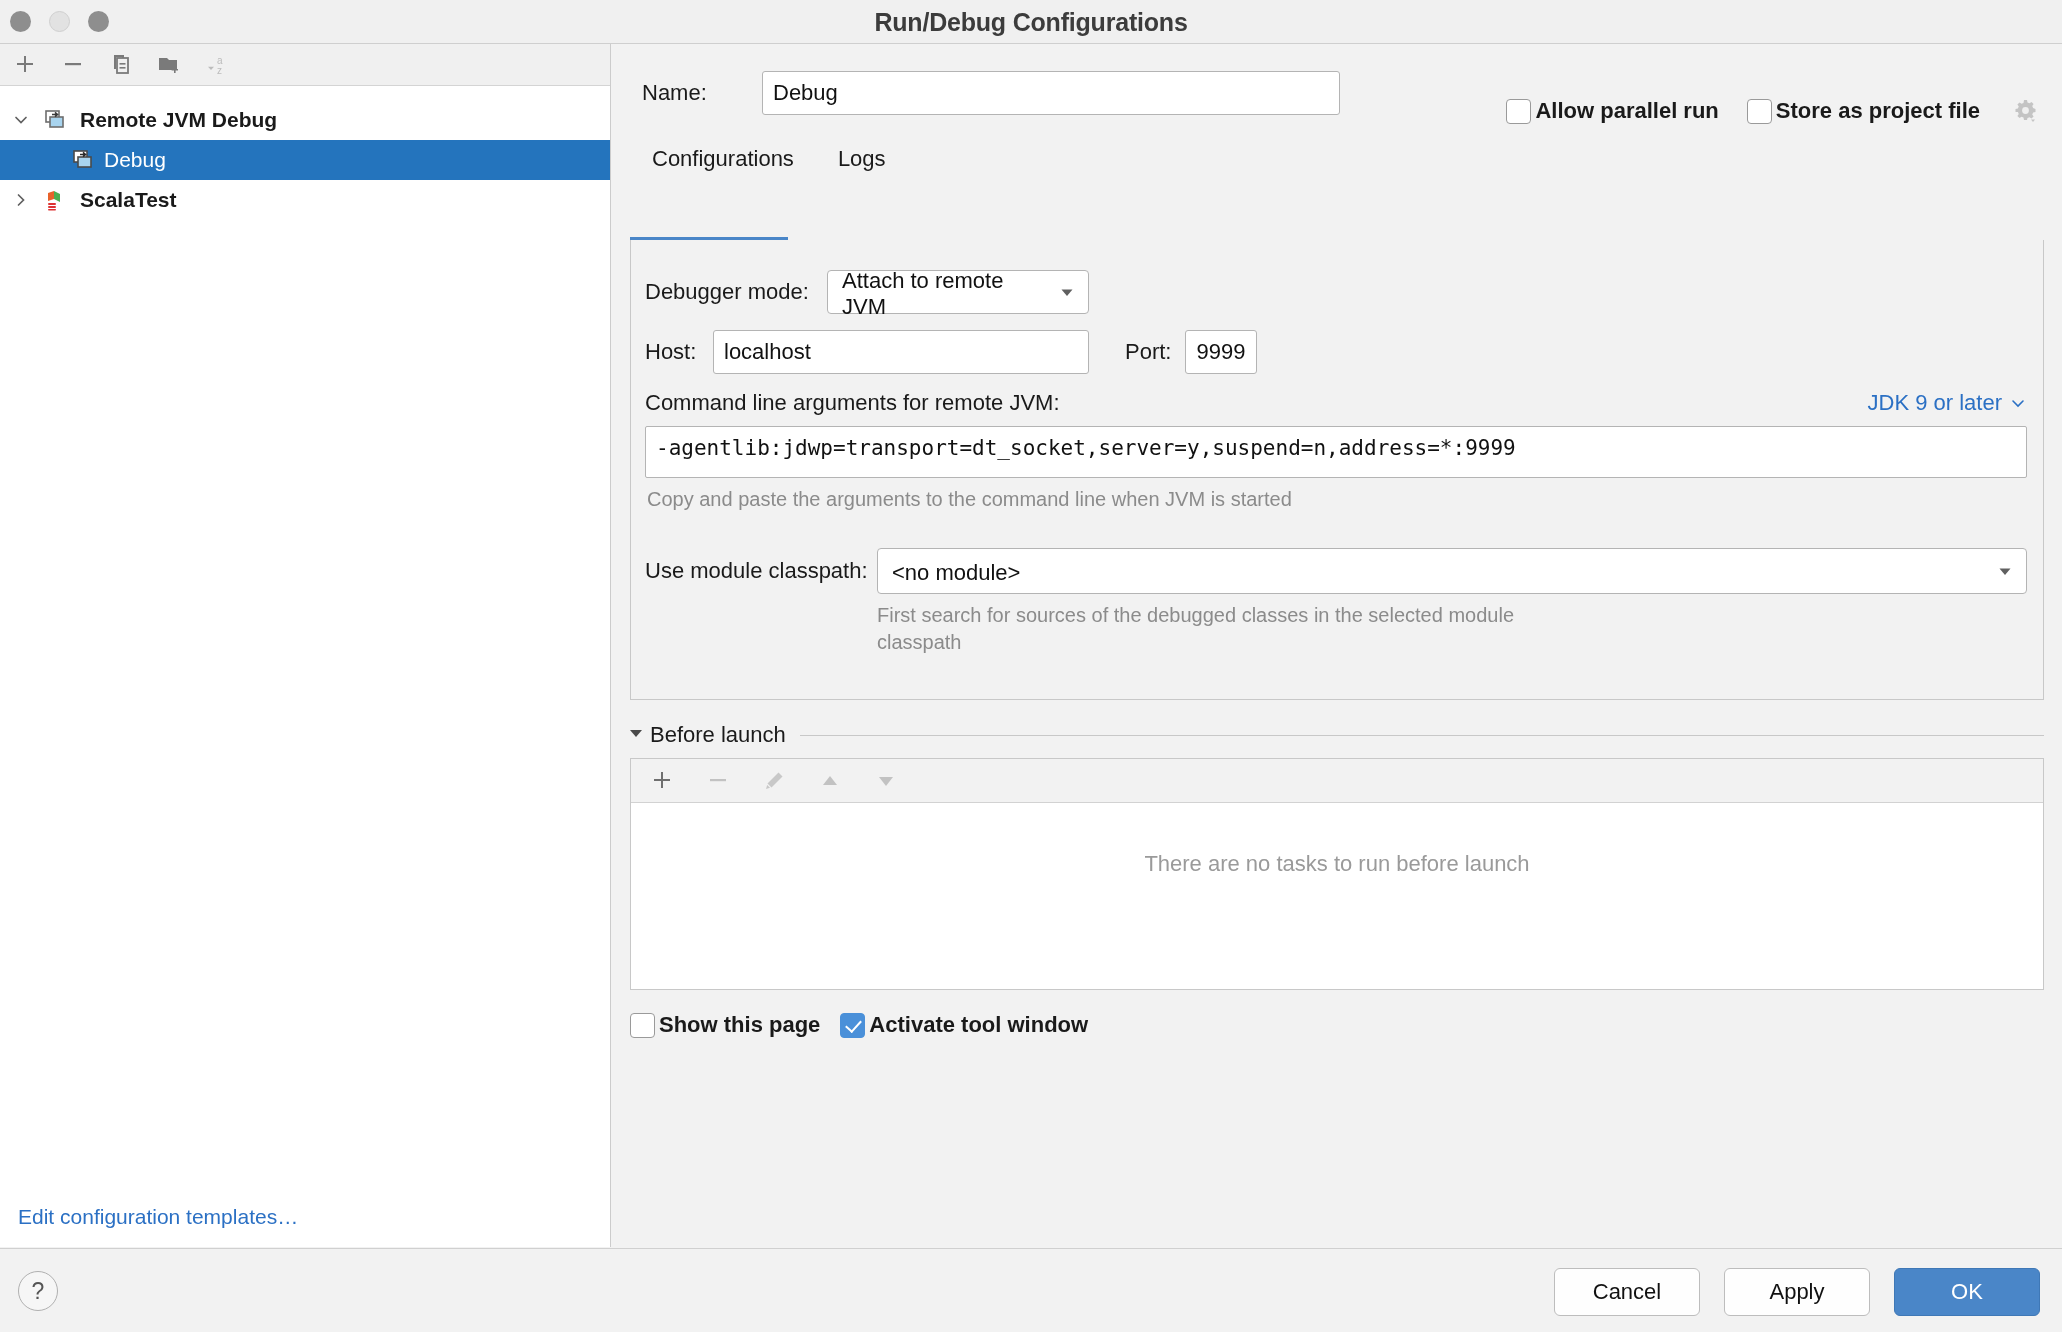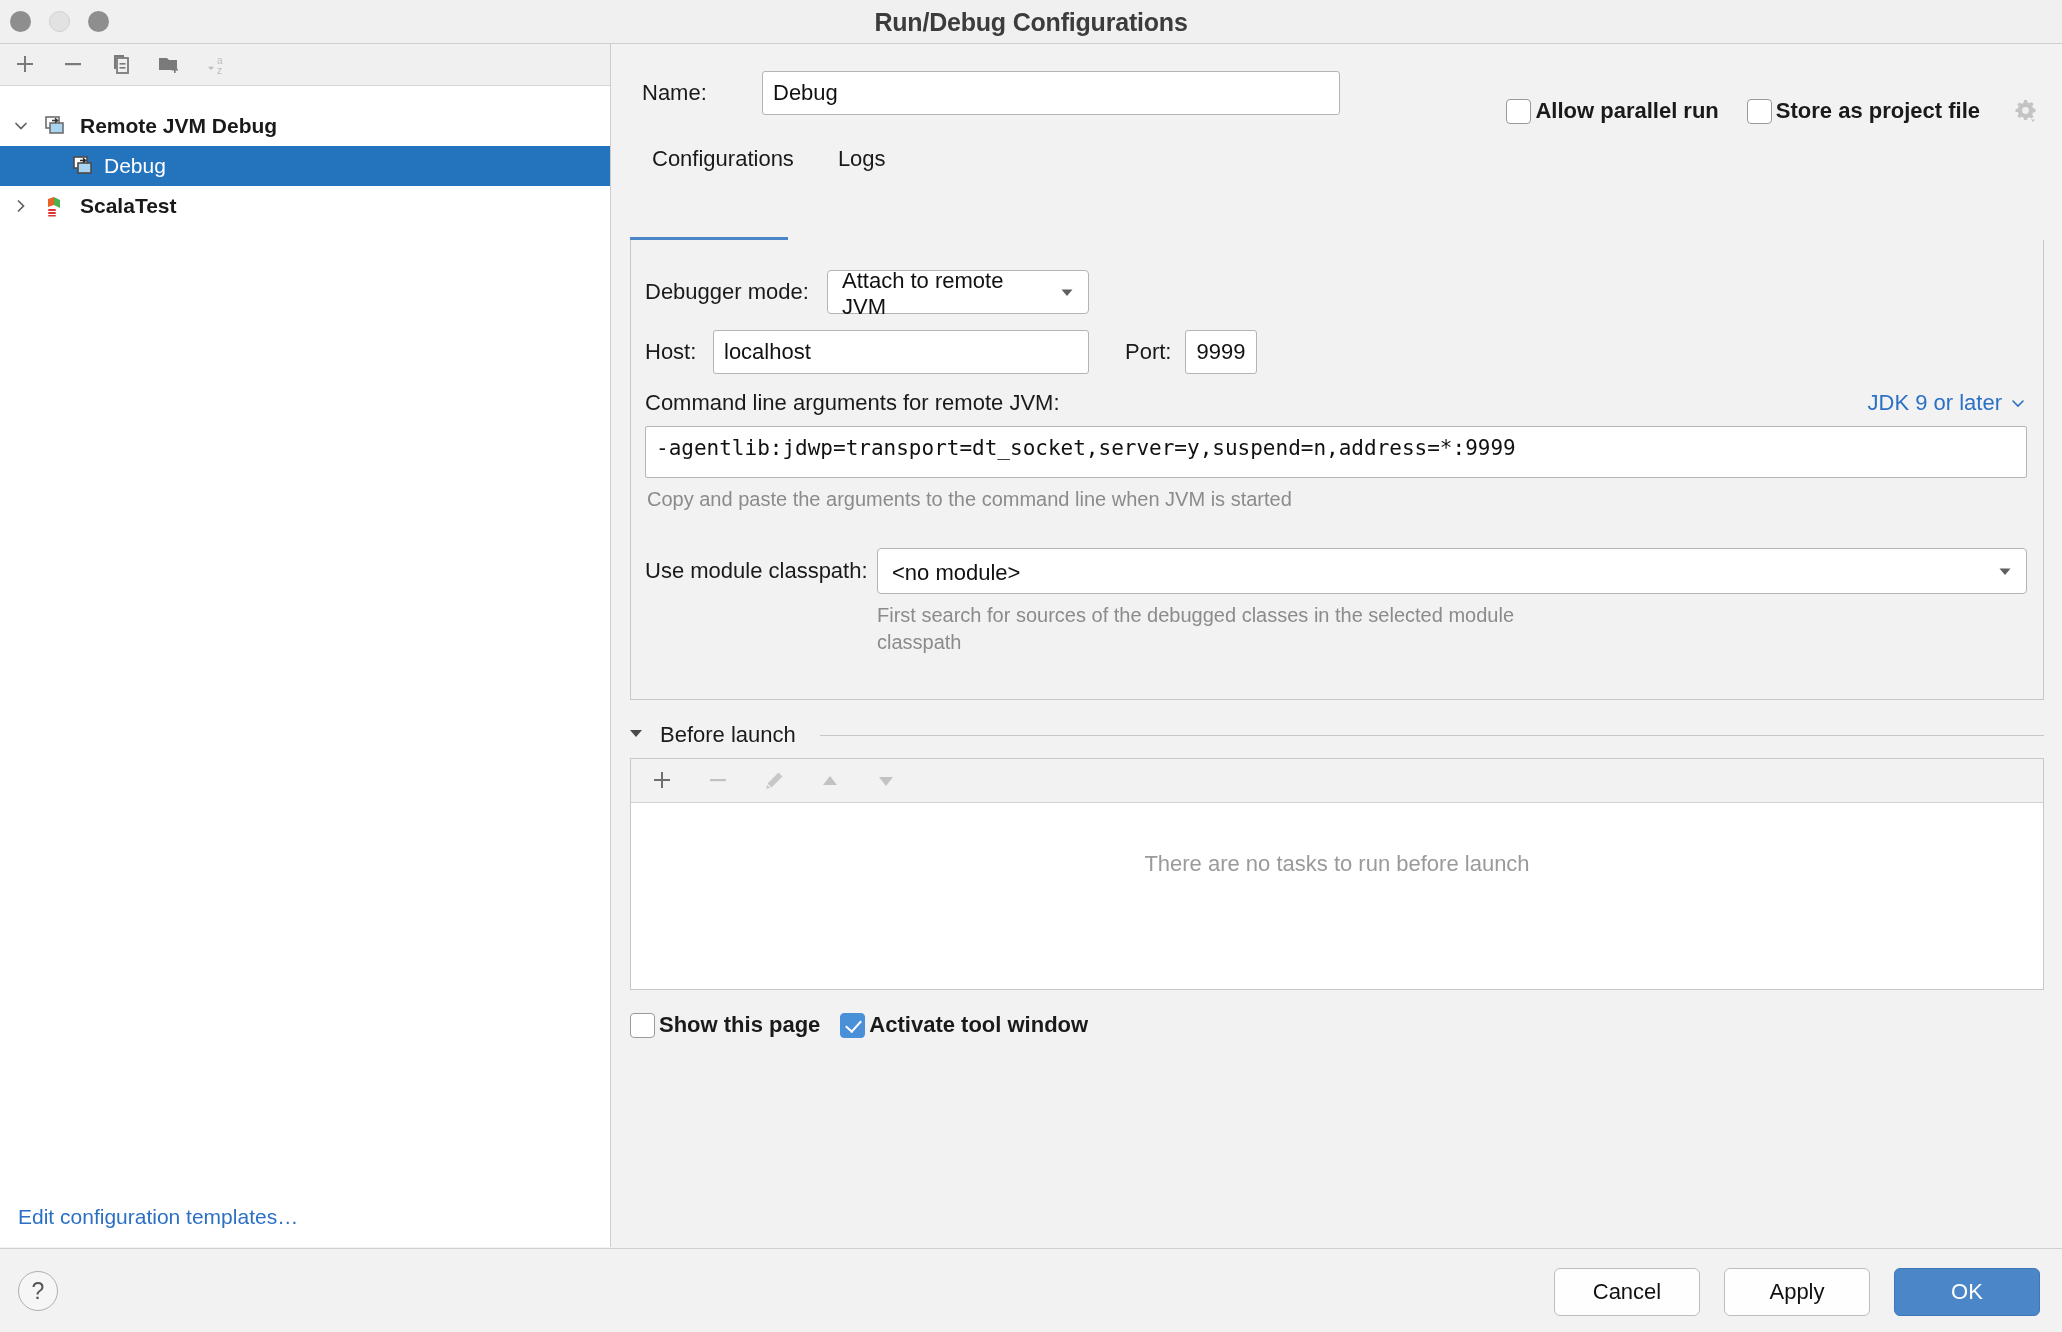--- a/index.html
+++ b/index.html
@@ -38,21 +38,21 @@
   }
   .side-toolbar {
     height:42px; background:#f0f0f0; border-bottom:1px solid #d4d4d4;
     display:flex; align-items:center; padding-left:8px; gap:14px;
   }
   .tb-btn {
     width:34px; height:32px; display:flex; align-items:center; justify-content:center;
   }
   .tb-btn svg { display:block; }
 
-  .tree { padding-top:20px; }
+  .tree { padding-top:14px; }
   .tree-row {
     height:40px; display:flex; align-items:center; padding-left:4px;
     font-size:21px; color:#1a1a1a;
   }
   .tree-row.group { font-weight:bold; }
   .tree-row.child { padding-left:66px; }
   .tree-row.selected { background:#2474bd; color:#ffffff; }
   .chev {
     width:34px; height:34px; display:flex; align-items:center; justify-content:center;
     flex:0 0 34px;
@@ -149,21 +149,21 @@
   .module-label { width:232px; font-size:22px; color:#1a1a1a; }
   #module-combo { flex:1; height:46px; }
   .module-hint {
     position:absolute; left:246px; top:362px;
     font-size:20px; color:#8b8b8b; line-height:1.35; max-width:700px;
   }
 
   
   .bl-header {
     position:absolute; left:14px; top:678px; width:1418px;
-    display:flex; align-items:center; gap:14px;
+    display:flex; align-items:center; gap:4px;
   }
   .bl-title { font-size:22px; color:#1a1a1a; white-space:nowrap; }
   .bl-rule { flex:1; height:1px; background:#c8c8c8; margin-left:10px; }
 
   .bl-panel {
     position:absolute; left:18px; top:714px; width:1414px; height:232px;
     background:#f2f2f2; border:1px solid #c8c8c8;
   }
   .bl-toolbar { height:44px; display:flex; align-items:center; padding-left:14px; gap:22px; border-bottom:1px solid #d2d2d2; }
   .bl-list { height:186px; background:#fff; display:flex; align-items:flex-start; justify-content:center; padding-top:48px; }

